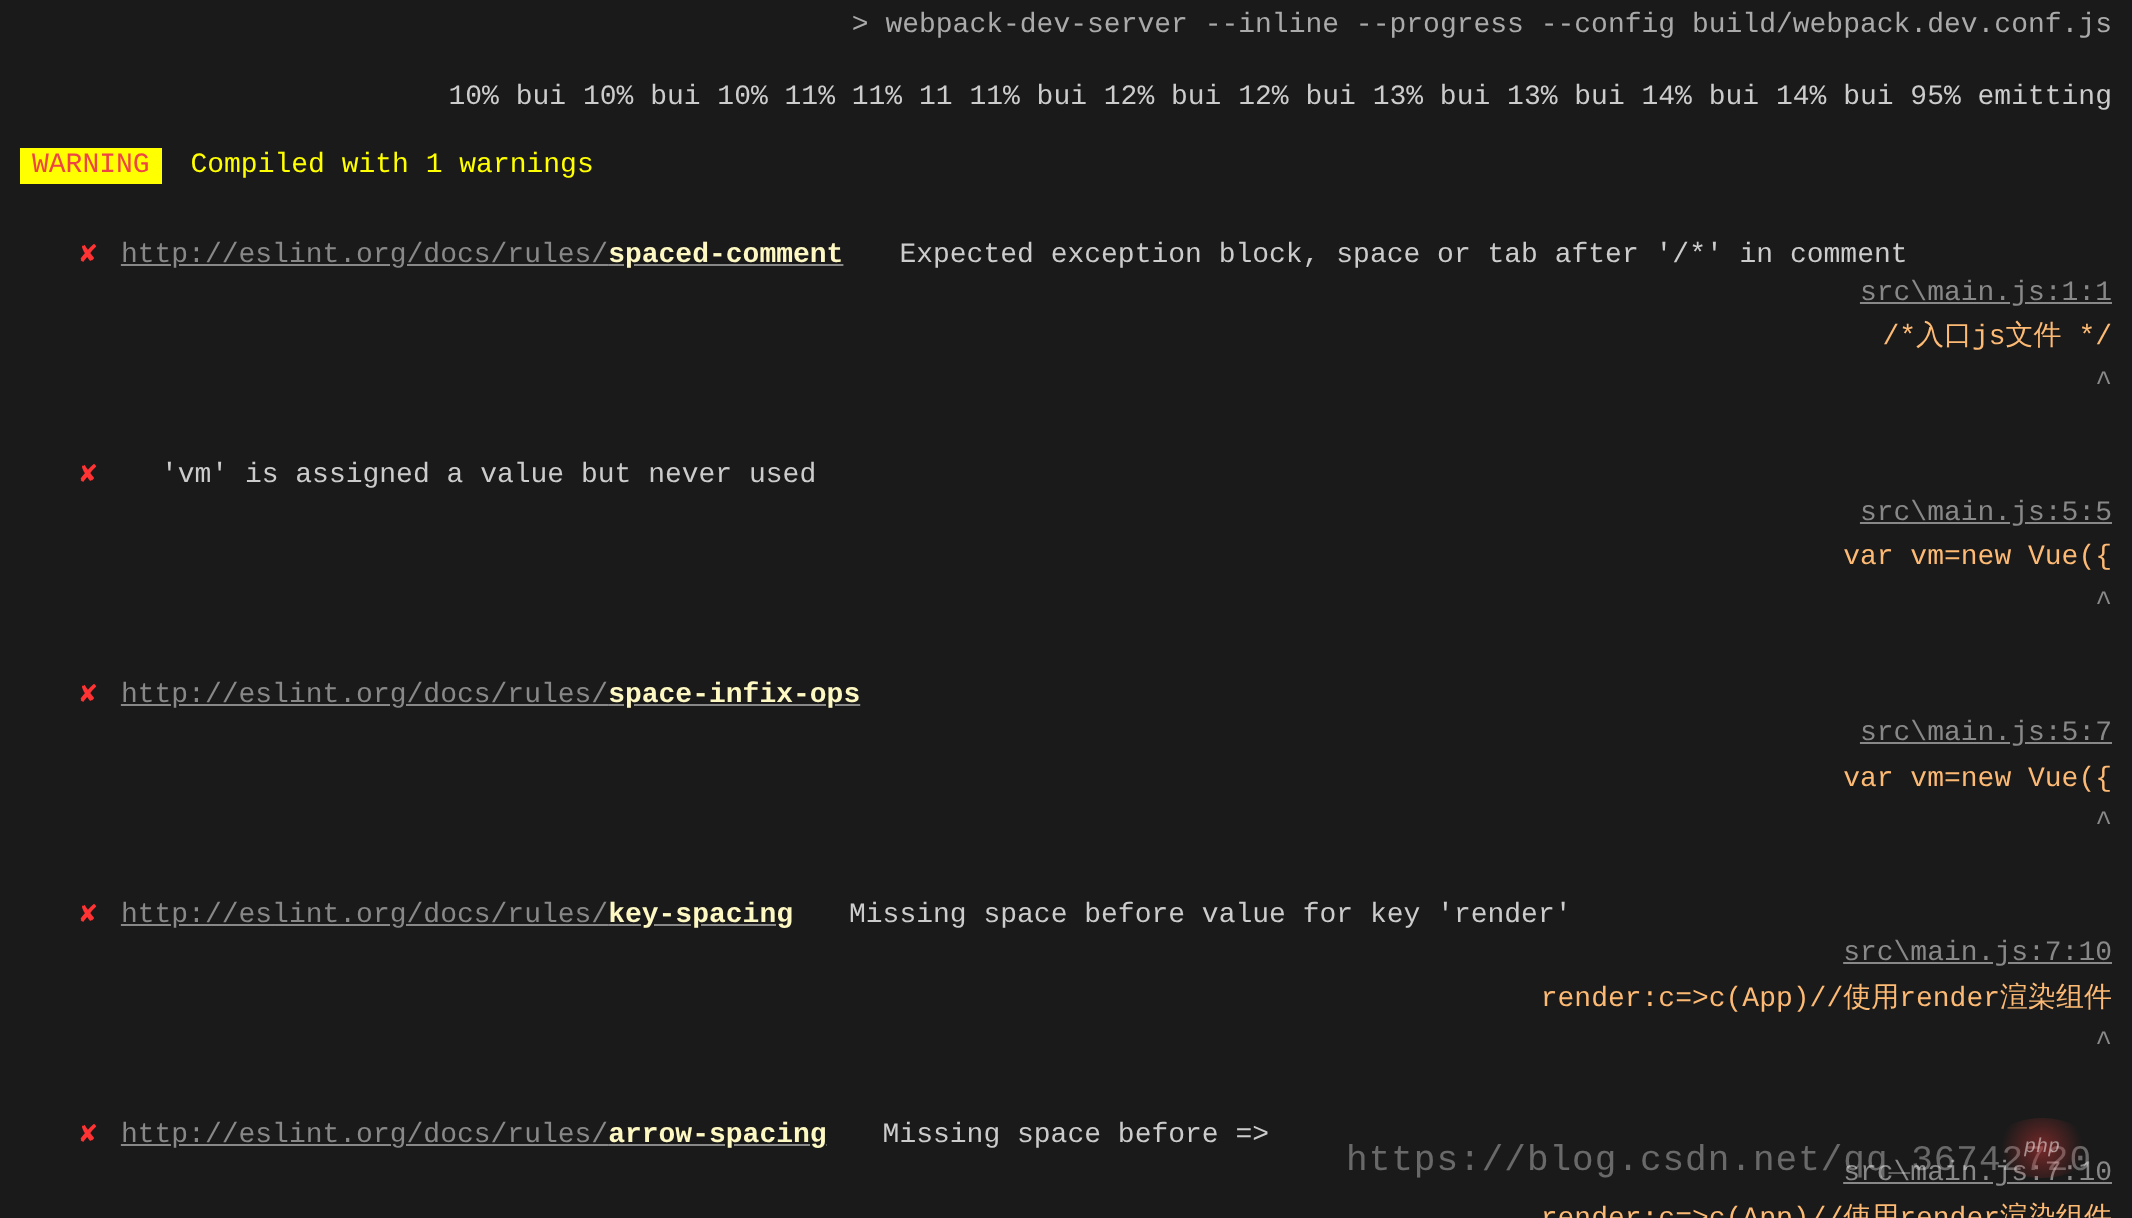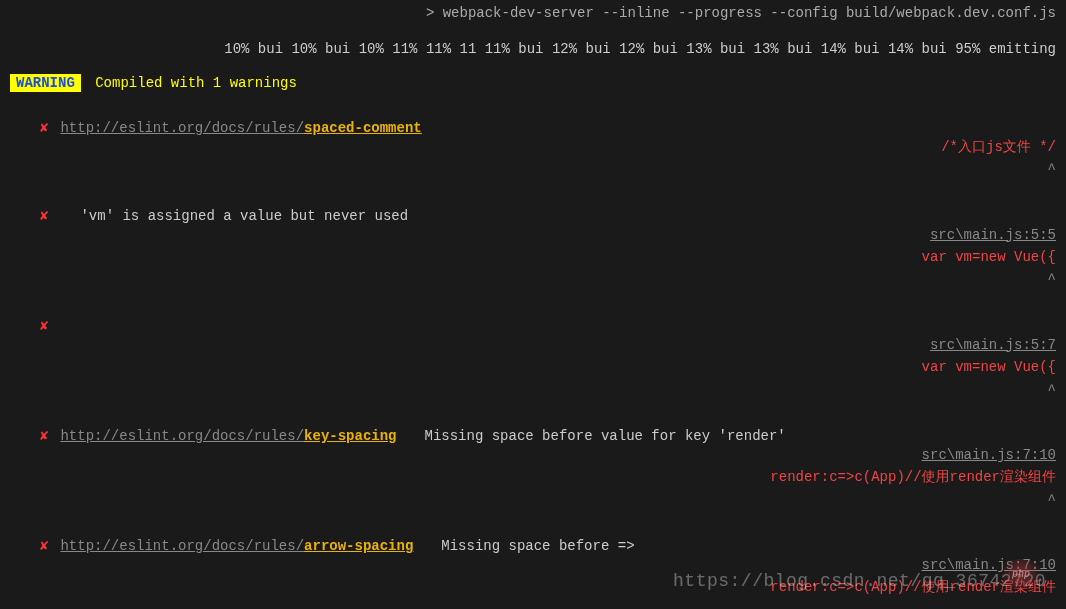--- a/index.html
+++ b/index.html
@@ -11,30 +11,30 @@
   width: 1066px;
   height: 609px;
   overflow: hidden;
   padding: 0 10px;
   position: relative;
 }
 .line { white-space: pre; line-height: 1.6; text-align: right; }
 .cmd { color: #aaaaaa; padding-top: 2px; }
 .progress { color: #cccccc; margin-top: 14px; margin-bottom: 14px; padding-left: 8px; }
 .warning-line { margin-bottom: 28px; }
-.warn-badge { background: #ffff00; color: #1d4ed8; padding: 1px 6px; font-weight: bold; }
+.warn-badge { background: #ffff00; color: #ef4444; padding: 1px 6px; font-weight: normal; }
 .warn-text { color: #ffff00; margin-left: 6px; }
 .error-block { margin-bottom: 26px; padding-left: 30px; }
 .error-header { display: flex; align-items: baseline; gap: 8px; }
 .x-mark { color: #ff3333; font-weight: bold; margin-right: 4px; }
 .rule-link { color: #888888; text-decoration: underline; }
-.rule-name { color: #eab308; text-decoration: underline; font-weight: bold; }
+.rule-name { color: #fef9c3; font-weight: bold; }
 .msg { color: #cccccc; margin-left: 20px; }
 .loc { color: #888888; text-decoration: underline; padding-left: 0; }
-.code-line { color: #ef4444; }
+.code-line { color: #fdba74; }
 .caret-line { color: #888888; }
 .watermark {
   position: absolute;
   bottom: 18px;
   right: 20px;
   color: rgba(255,255,255,0.35);
   font-size: 18px;
   letter-spacing: 0.5px;
 }
 .php-badge {
@@ -62,38 +62,41 @@
 
 <div class="warning-line">
   <span class="warn-badge">WARNING</span>
   <span class="warn-text">Compiled with 1 warnings</span>
 </div>
 
 <div class="error-block">
   <div class="error-header">
     <span class="x-mark">✘</span>
     <span><a class="rule-link"><span>http://eslint.org/docs/rules/</span><span class="rule-name">spaced-comment</span></a></span>
+    <span class="msg">Expected exception block, space or tab after '/*' in comment</span>
   </div>
+  <div class="line loc">src\main.js:1:1</div>
   <div class="line code-line">/*入口js文件 */</div>
   <div class="line caret-line">  ^</div>
 </div>
 
 <div class="error-block">
   <div class="error-header">
     <span class="x-mark">✘</span>
     <span class="msg">'vm' is assigned a value but never used</span>
   </div>
   <div class="line loc">src\main.js:5:5</div>
   <div class="line code-line">var vm=new Vue({</div>
   <div class="line caret-line">     ^</div>
 </div>
 
 <div class="error-block">
   <div class="error-header">
     <span class="x-mark">✘</span>
+    <span><a class="rule-link"><span>http://eslint.org/docs/rules/</span><span class="rule-name">space-infix-ops</span></a></span>
   </div>
   <div class="line loc">src\main.js:5:7</div>
   <div class="line code-line">var vm=new Vue({</div>
   <div class="line caret-line">       ^</div>
 </div>
 
 <div class="error-block">
   <div class="error-header">
     <span class="x-mark">✘</span>
     <span><a class="rule-link"><span>http://eslint.org/docs/rules/</span><span class="rule-name">key-spacing</span></a></span>

